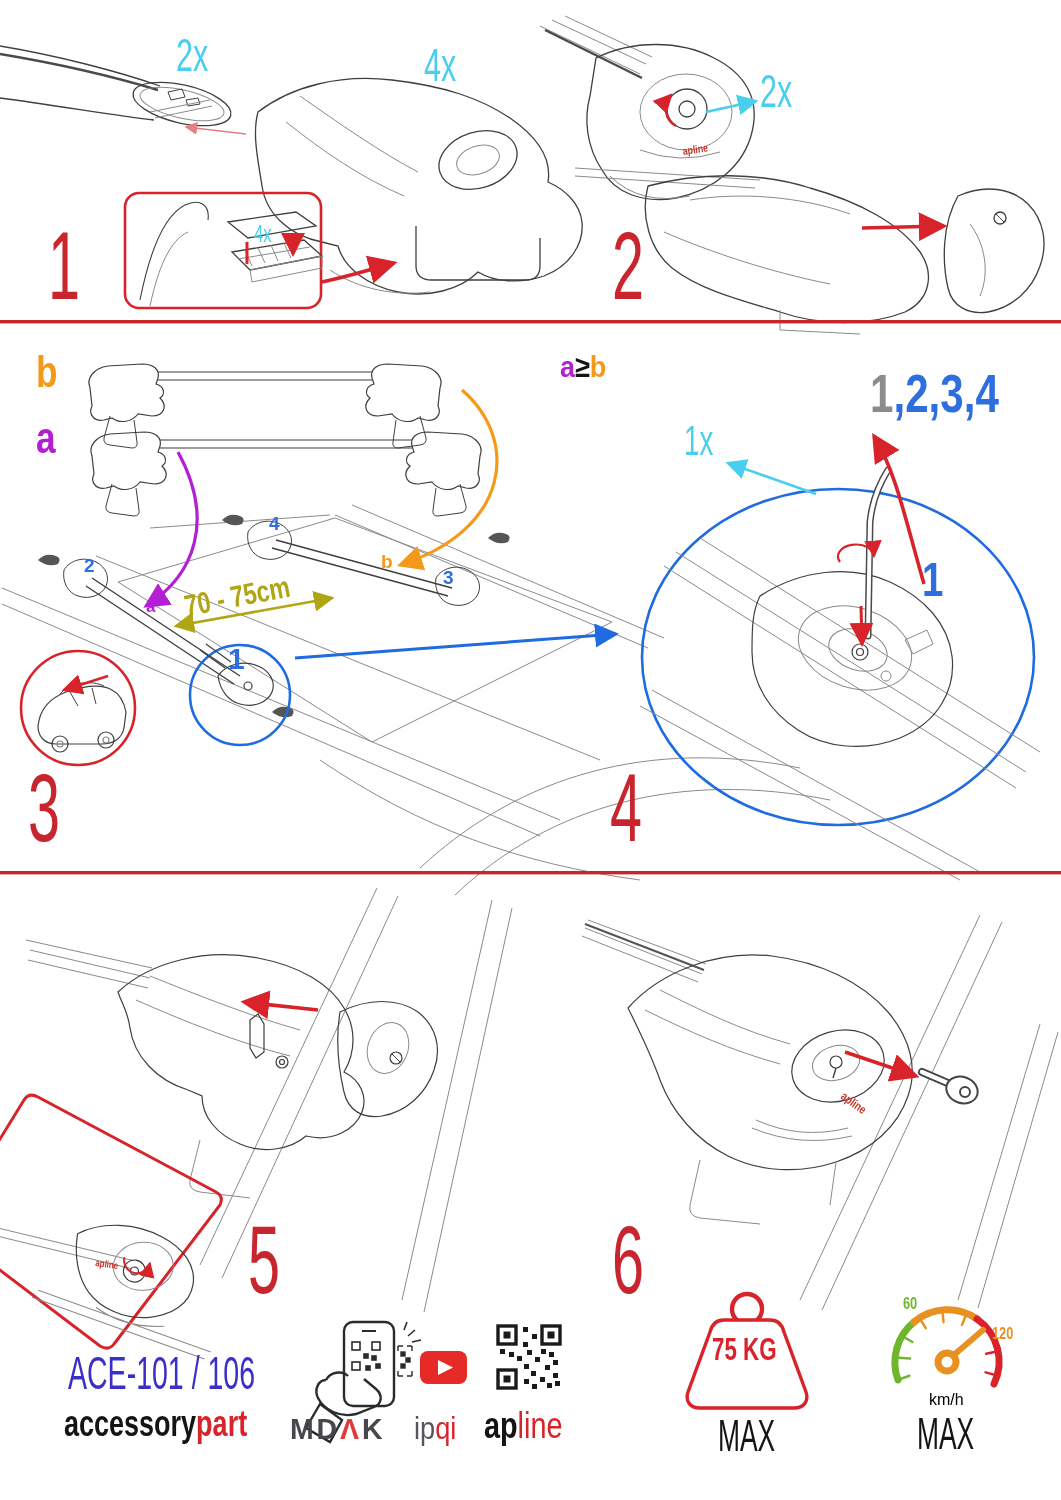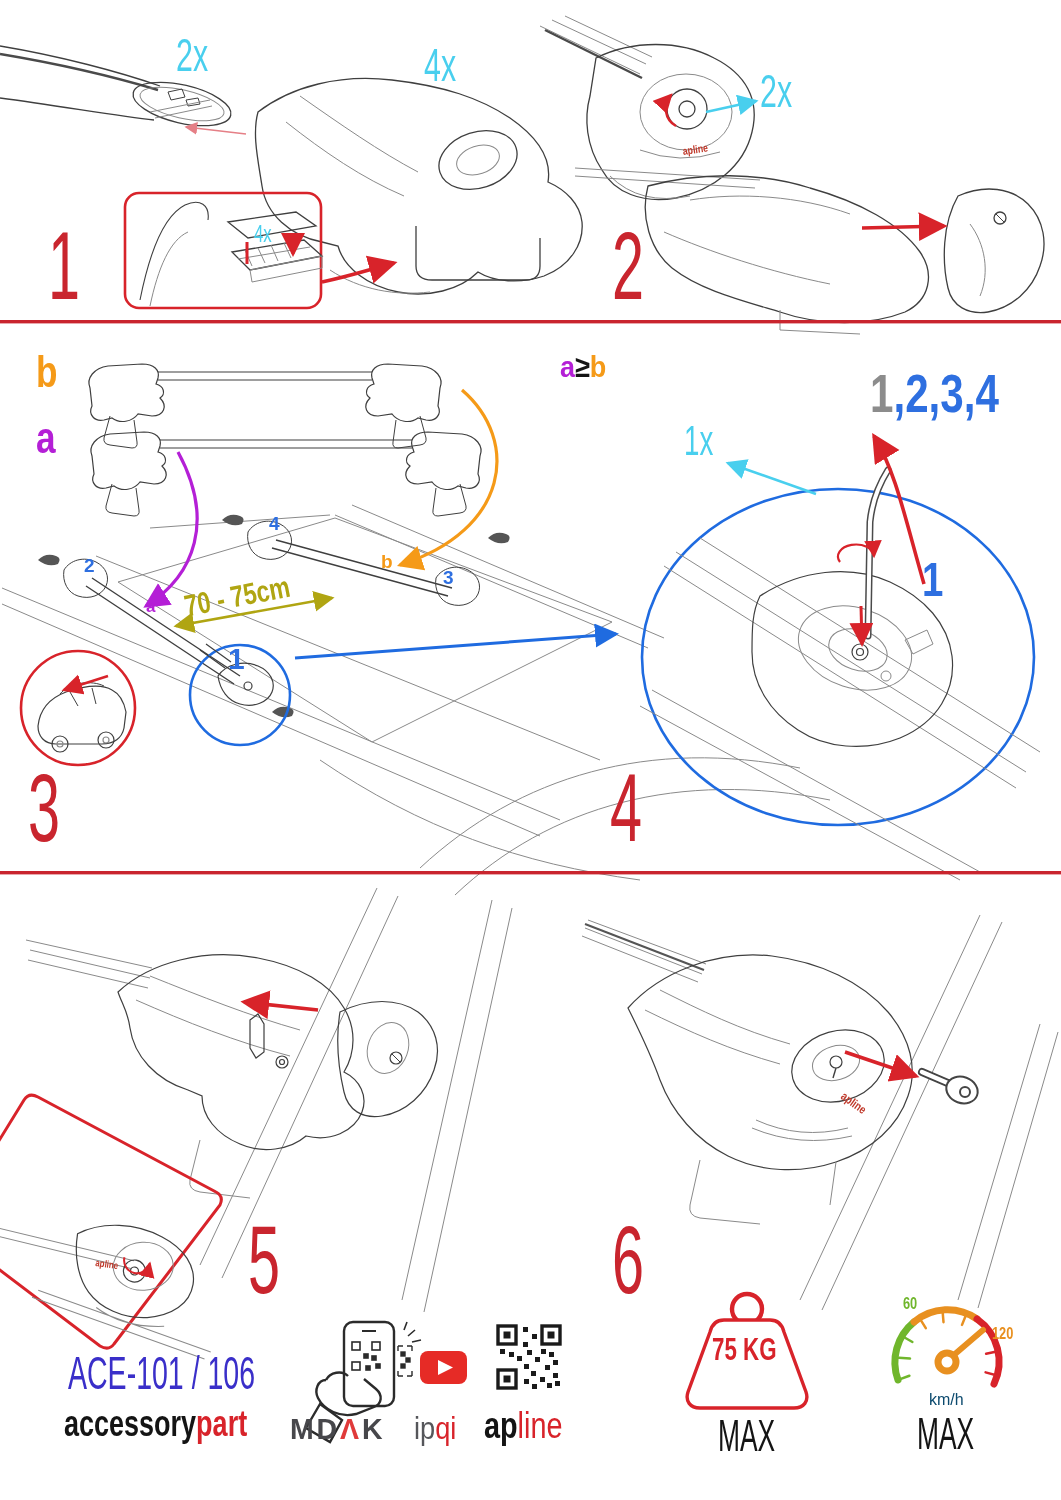--- a/index.html
+++ b/index.html
@@ -402,16 +402,16 @@
 <div class="lbl" style="left:414px;top:1412px;font-size:32px;color:#55565a;transform:scaleX(.85);">
   <span>ip</span><span class="redtxt">qi</span>
 </div>
 <div class="lbl" style="left:484px;top:1408px;font-size:36px;transform:scaleX(.8);">
   <span class="blacktxt" style="font-weight:700;">ap</span><span class="redtxt">line</span>
 </div>
 <div class="lbl redtxt" style="left:712px;top:1334px;font-size:31px;font-weight:700;transform:scaleX(.72);">75 KG</div>
 <div class="lbl blacktxt" style="left:718px;top:1414px;font-size:44px;transform:scaleX(.6);">MAX</div>
 <div class="lbl" style="left:903px;top:1296px;font-size:16px;font-weight:700;color:#70b62c;transform:scaleX(.8);">60</div>
 <div class="lbl" style="left:992px;top:1326px;font-size:16px;font-weight:700;color:#e89020;transform:scaleX(.8);">120</div>
-<div class="lbl" style="left:929px;top:1392px;font-size:16px;color:#0c4a6e;">km/h</div>
+<div class="lbl" style="left:929px;top:1392px;font-size:16px;color:#000000;">km/h</div>
 <div class="lbl blacktxt" style="left:917px;top:1412px;font-size:44px;transform:scaleX(.6);">MAX</div>
 
 </div>
 
 </body></html>

